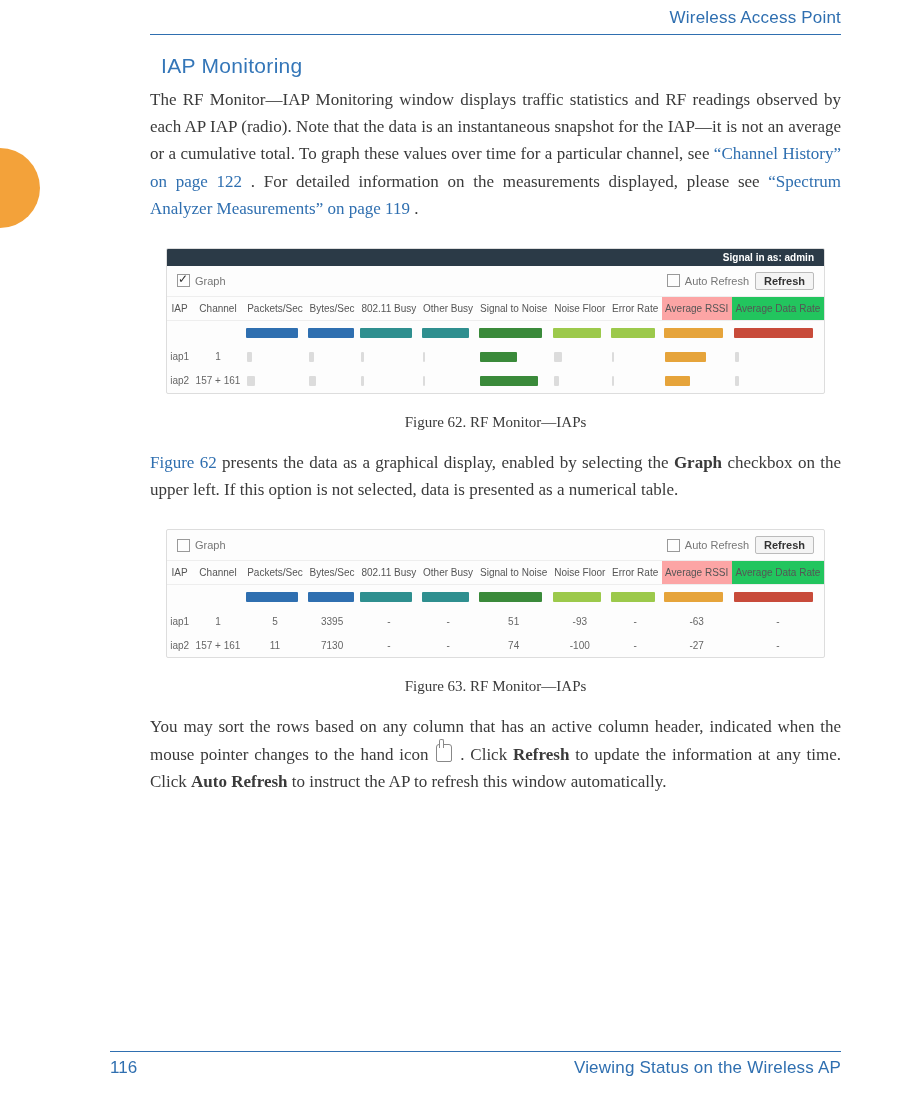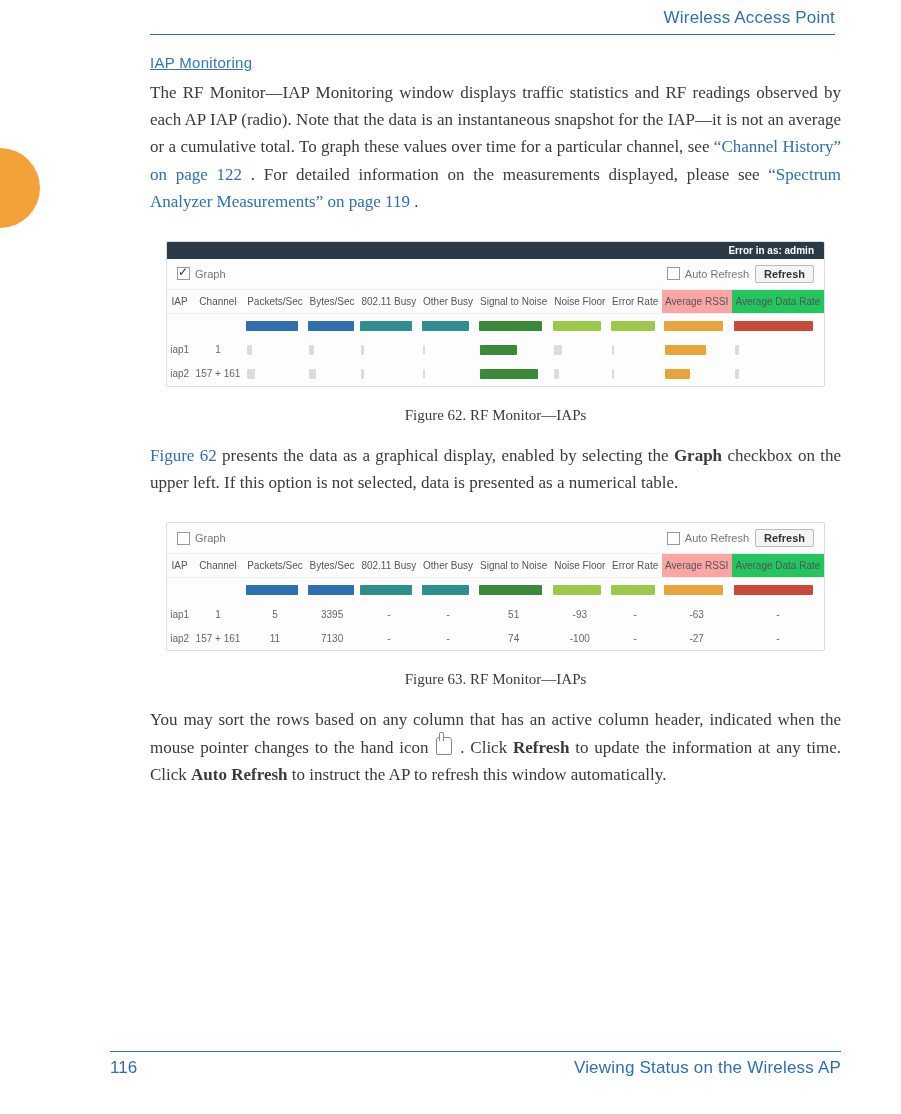--- a/index.html
+++ b/index.html
@@ -8,21 +8,21 @@
     padding: 0;
     width: 901px;
     height: 1114px;
     font-family: "Palatino Linotype", "Book Antiqua", Palatino, Georgia, serif;
     color: #333;
     background: #fff;
     position: relative;
   }
   .page-header {
     position: absolute;
-    top: 0; left: 0; right: 6px;
+    top: 0; left: 0; right: 0;
     padding: 8px 60px 16px 150px;
   }
   .page-header .title {
     text-align: right;
     color: #2f6fb0;
     font-family: Verdana, Geneva, sans-serif;
     font-size: 17px;
     letter-spacing: 0.2px;
     padding-bottom: 4px;
   }
@@ -43,24 +43,23 @@
     position: absolute;
     left: 150px;
     right: 60px;
     top: 50px;
     bottom: 80px;
   }
   h2.section {
     color: #3476b8;
     font-family: Verdana, Geneva, sans-serif;
     font-weight: 400;
-    font-size: 15px;
-    margin: 4px 0 8px 0;
+    font-size: 21px;
+    margin: 4px 0 8px 11px;
     letter-spacing: 0.3px;
-    text-decoration: underline;
   }
   p.body {
     font-size: 17px;
     line-height: 1.6;
     text-align: justify;
     margin: 0 0 16px 0;
     color: #3a3a3a;
   }
   .lnk { color: #2f6fb0; }
   .figure {
@@ -212,21 +211,21 @@
     <span>The RF Monitor—IAP Monitoring window displays traffic statistics and RF readings observed by each AP IAP (radio). Note that the data is an instantaneous snapshot for the IAP—it is not an average or a cumulative total. To graph these values over time for a particular channel, see </span>
     <span class="lnk">“Channel History” on page 122</span>
     <span>. For detailed information on the measurements displayed, please see </span>
     <span class="lnk">“Spectrum Analyzer Measurements” on page 119</span>
     <span>.</span>
   </p>
 
   <div class="figure">
     <div class="fig-frame">
       <div class="fig-topbar">
-        <span>Error in as: admin</span>
+        <span>Signal in as: admin</span>
       </div>
       <div class="fig-toolbar">
         <span class="chk on"></span>
         <span>Graph</span>
         <span class="spacer"></span>
         <span class="chk"></span>
         <span>Auto Refresh</span>
         <span class="btn">Refresh</span>
       </div>
       <table class="fig-table">

